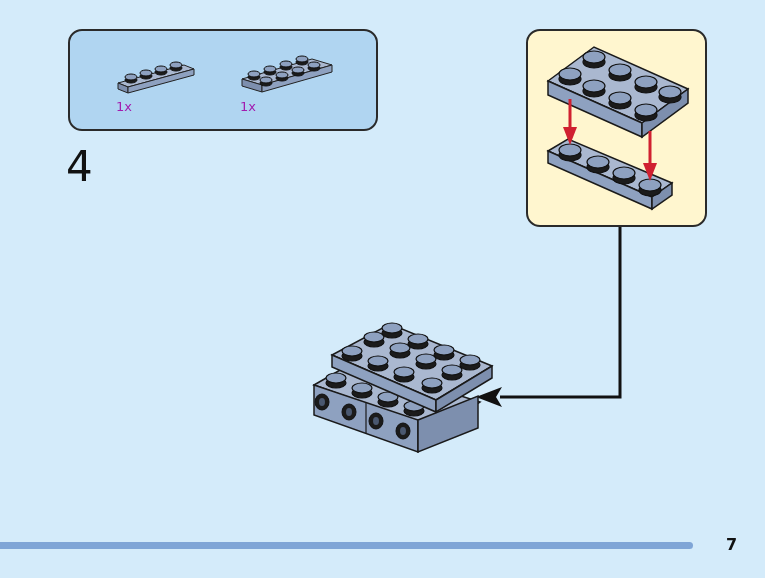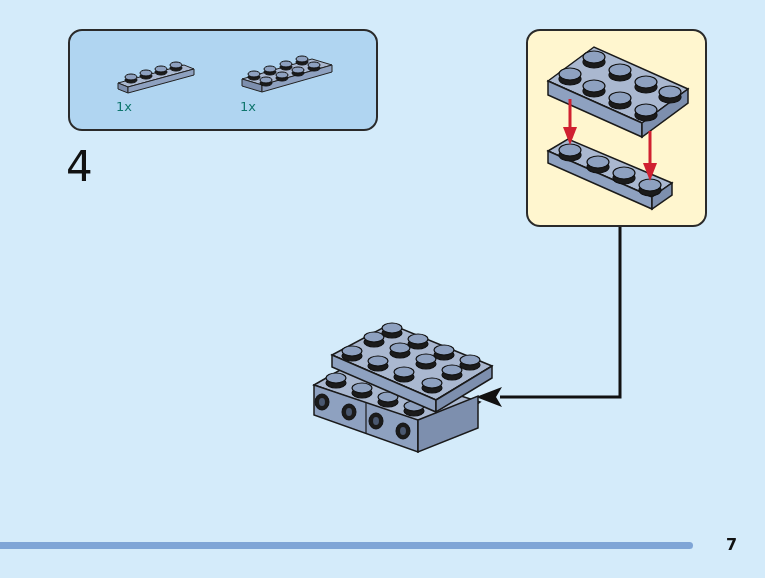--- a/index.html
+++ b/index.html
@@ -13,21 +13,21 @@
       position: absolute; left: 68px; top: 29px;
       width: 310px; height: 102px;
       background: #b0d5f1;
       border: 2px solid #2a2a2a;
       border-radius: 14px;
       box-sizing: border-box;
     }
     .part { position: absolute; }
     .part svg { position: absolute; left: 0; top: 0; }
     .part-qty {
-      position: absolute; font-size: 13px; color: #0f766e;
+      position: absolute; font-size: 13px; color: #a21caf;
       font-family: "DejaVu Sans", sans-serif;
     }
     .step-number {
       position: absolute; left: 66px; top: 146px;
       font-size: 42px; color: #111;
       font-family: "DejaVu Sans", sans-serif;
       line-height: 1;
     }
     .callout {
       position: absolute; left: 526px; top: 29px;

